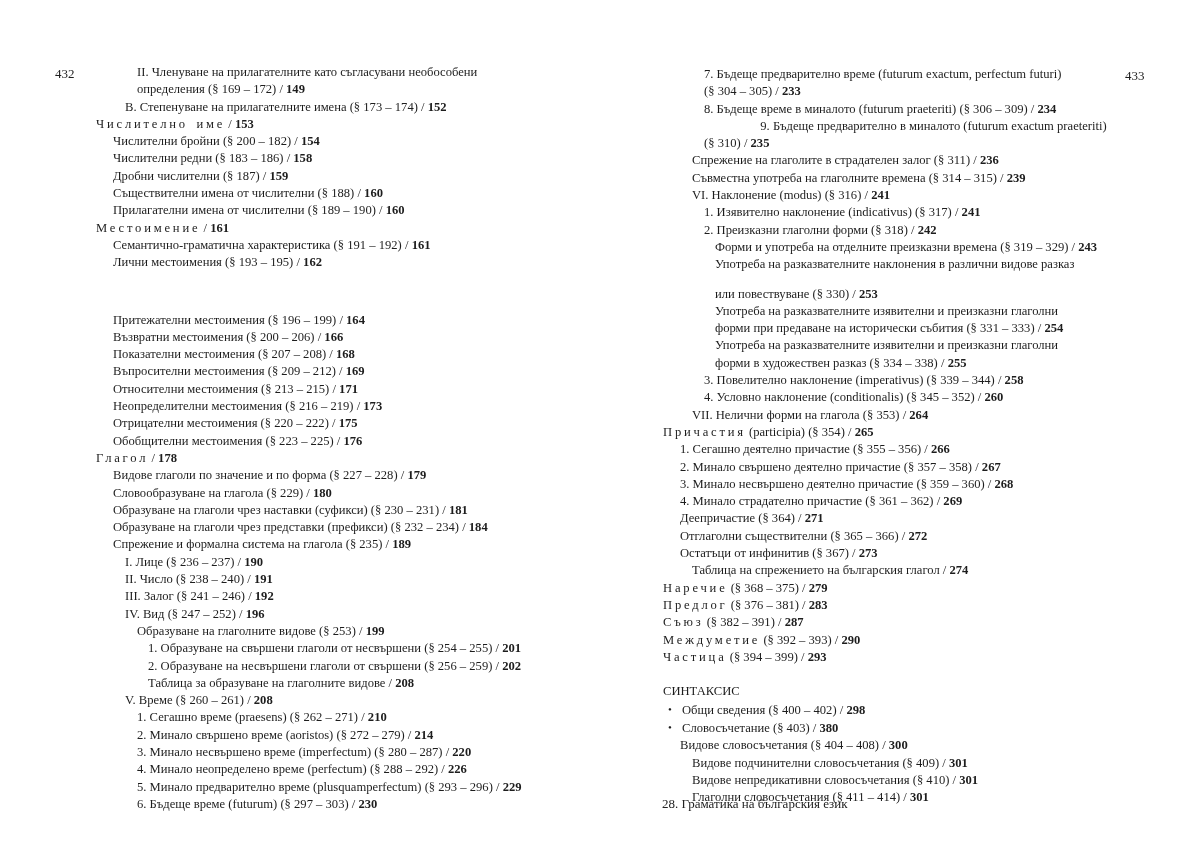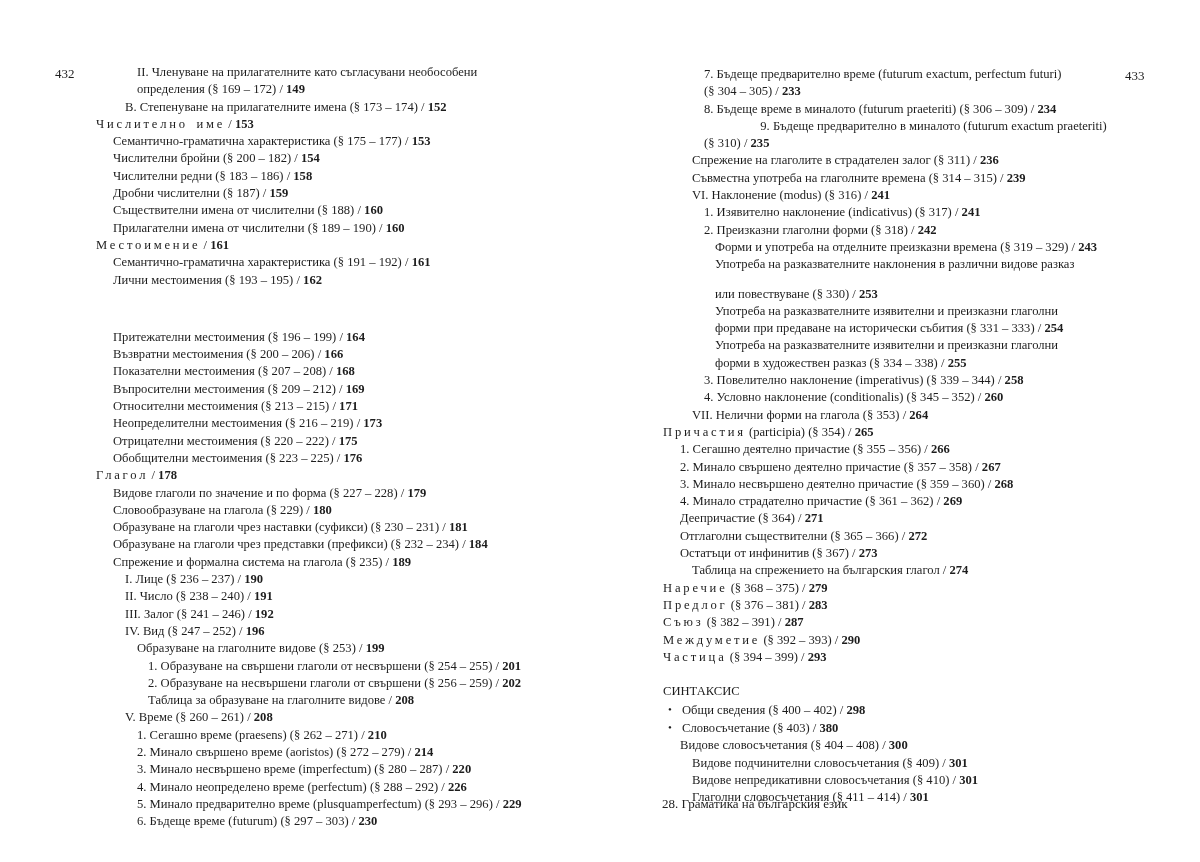--- a/index.html
+++ b/index.html
@@ -63,21 +63,20 @@
 <div class="spread">
   <div class="page-number pn-left">432</div>
 
   <div class="page-number pn-right">433</div>
 
   <div class="toc-col toc-left" id="left-col">
       <div class="toc-line" style="padding-left: 41px;"><span>II. Членуване на прилагателните като съгласувани необособени</span></div>
       <div class="toc-line" style="padding-left: 41px;"><span>определения (§ 169 – 172)</span><span class="sep"> / </span><span class="ref">149</span></div>
       <div class="toc-line" style="padding-left: 29px;"><span>В. Степенуване на прилагателните имена (§ 173 – 174)</span><span class="sep"> / </span><span class="ref">152</span></div>
       <div class="toc-line" style="padding-left: 0px;"><span class="head-spaced">Числително име</span><span class="sep"> / </span><span class="ref">153</span></div>
-      <div class="toc-line" style="padding-left: 17px;"><span>Семантично-граматична характеристика (§ 175 – 177)</span><span class="sep"> / </span><span class="ref">153</span></div>
       <div class="toc-line" style="padding-left: 17px;"><span>Числителни бройни (§ 200 – 182)</span><span class="sep"> / </span><span class="ref">154</span></div>
       <div class="toc-line" style="padding-left: 17px;"><span>Числителни редни (§ 183 – 186)</span><span class="sep"> / </span><span class="ref">158</span></div>
       <div class="toc-line" style="padding-left: 17px;"><span>Дробни числителни (§ 187)</span><span class="sep"> / </span><span class="ref">159</span></div>
       <div class="toc-line" style="padding-left: 17px;"><span>Съществителни имена от числителни (§ 188)</span><span class="sep"> / </span><span class="ref">160</span></div>
       <div class="toc-line" style="padding-left: 17px;"><span>Прилагателни имена от числителни (§ 189 – 190)</span><span class="sep"> / </span><span class="ref">160</span></div>
       <div class="toc-line" style="padding-left: 0px;"><span class="head-spaced">Местоимение</span><span class="sep"> / </span><span class="ref">161</span></div>
       <div class="toc-line" style="padding-left: 17px;"><span>Семантично-граматична характеристика (§ 191 – 192)</span><span class="sep"> / </span><span class="ref">161</span></div>
       <div class="toc-line" style="padding-left: 17px;"><span>Лични местоимения (§ 193 – 195)</span><span class="sep"> / </span><span class="ref">162</span></div>
       <div class="toc-line" style="padding-left: 17px; margin-top: 40px;"><span>Притежателни местоимения (§ 196 – 199)</span><span class="sep"> / </span><span class="ref">164</span></div>
       <div class="toc-line" style="padding-left: 17px;"><span>Възвратни местоимения (§ 200 – 206)</span><span class="sep"> / </span><span class="ref">166</span></div>

